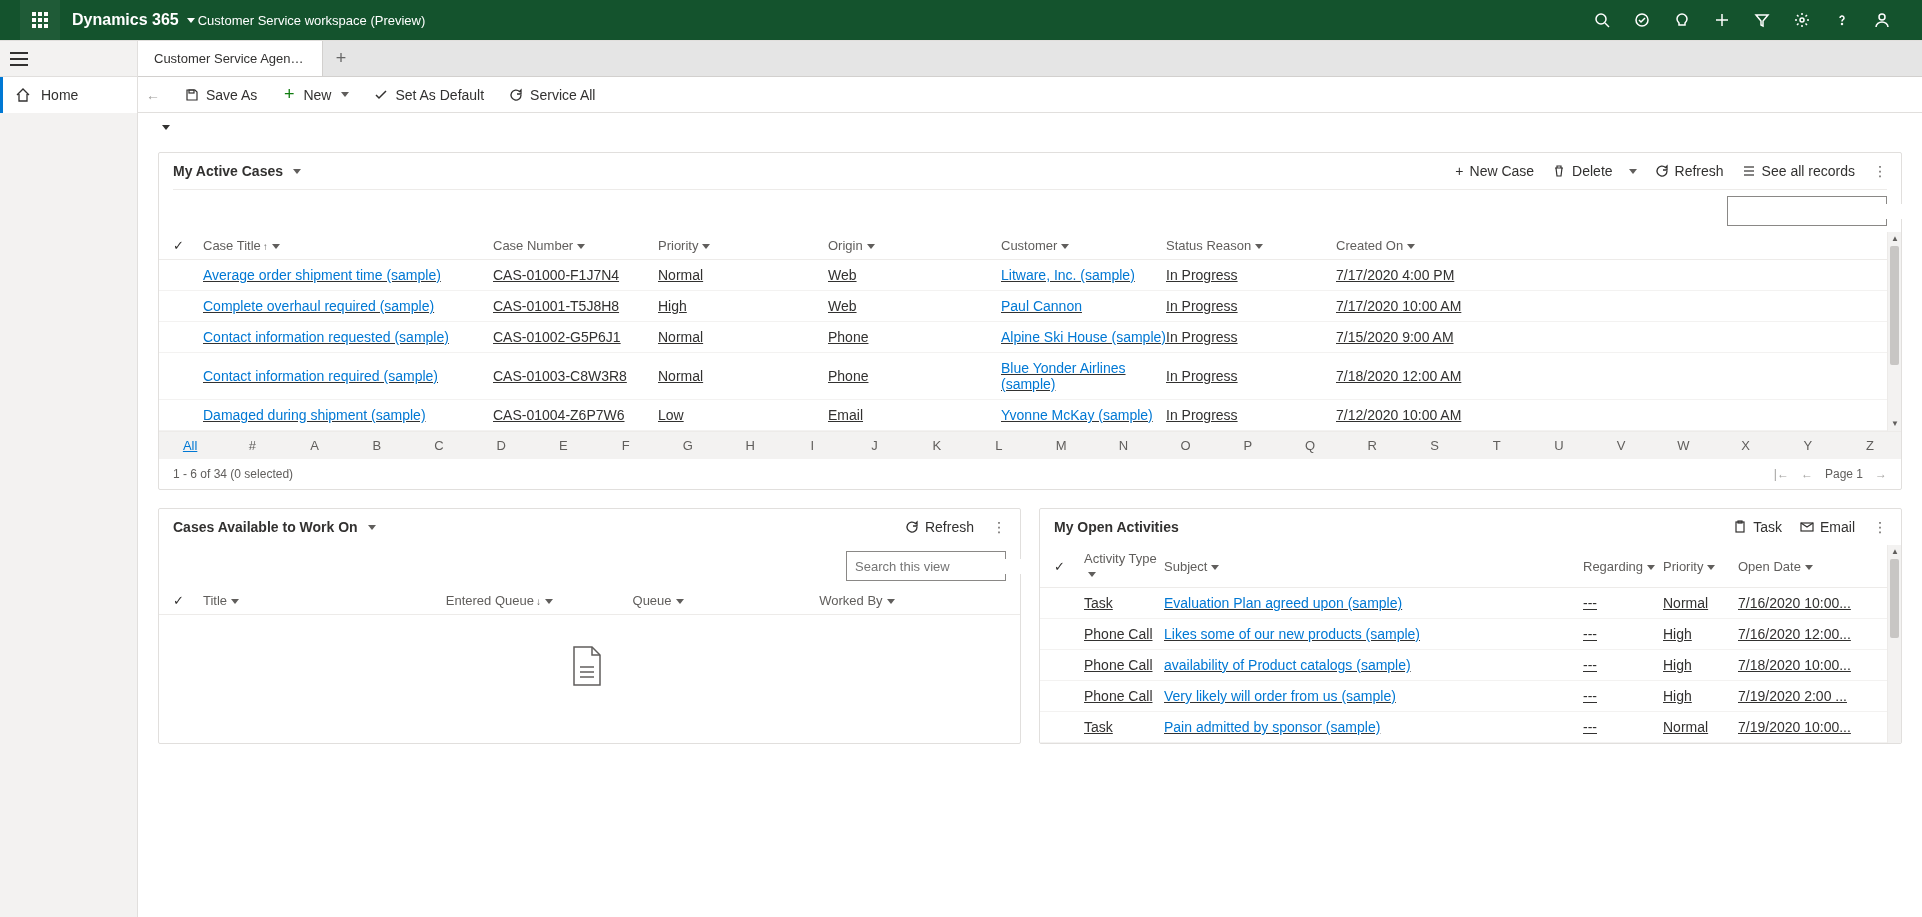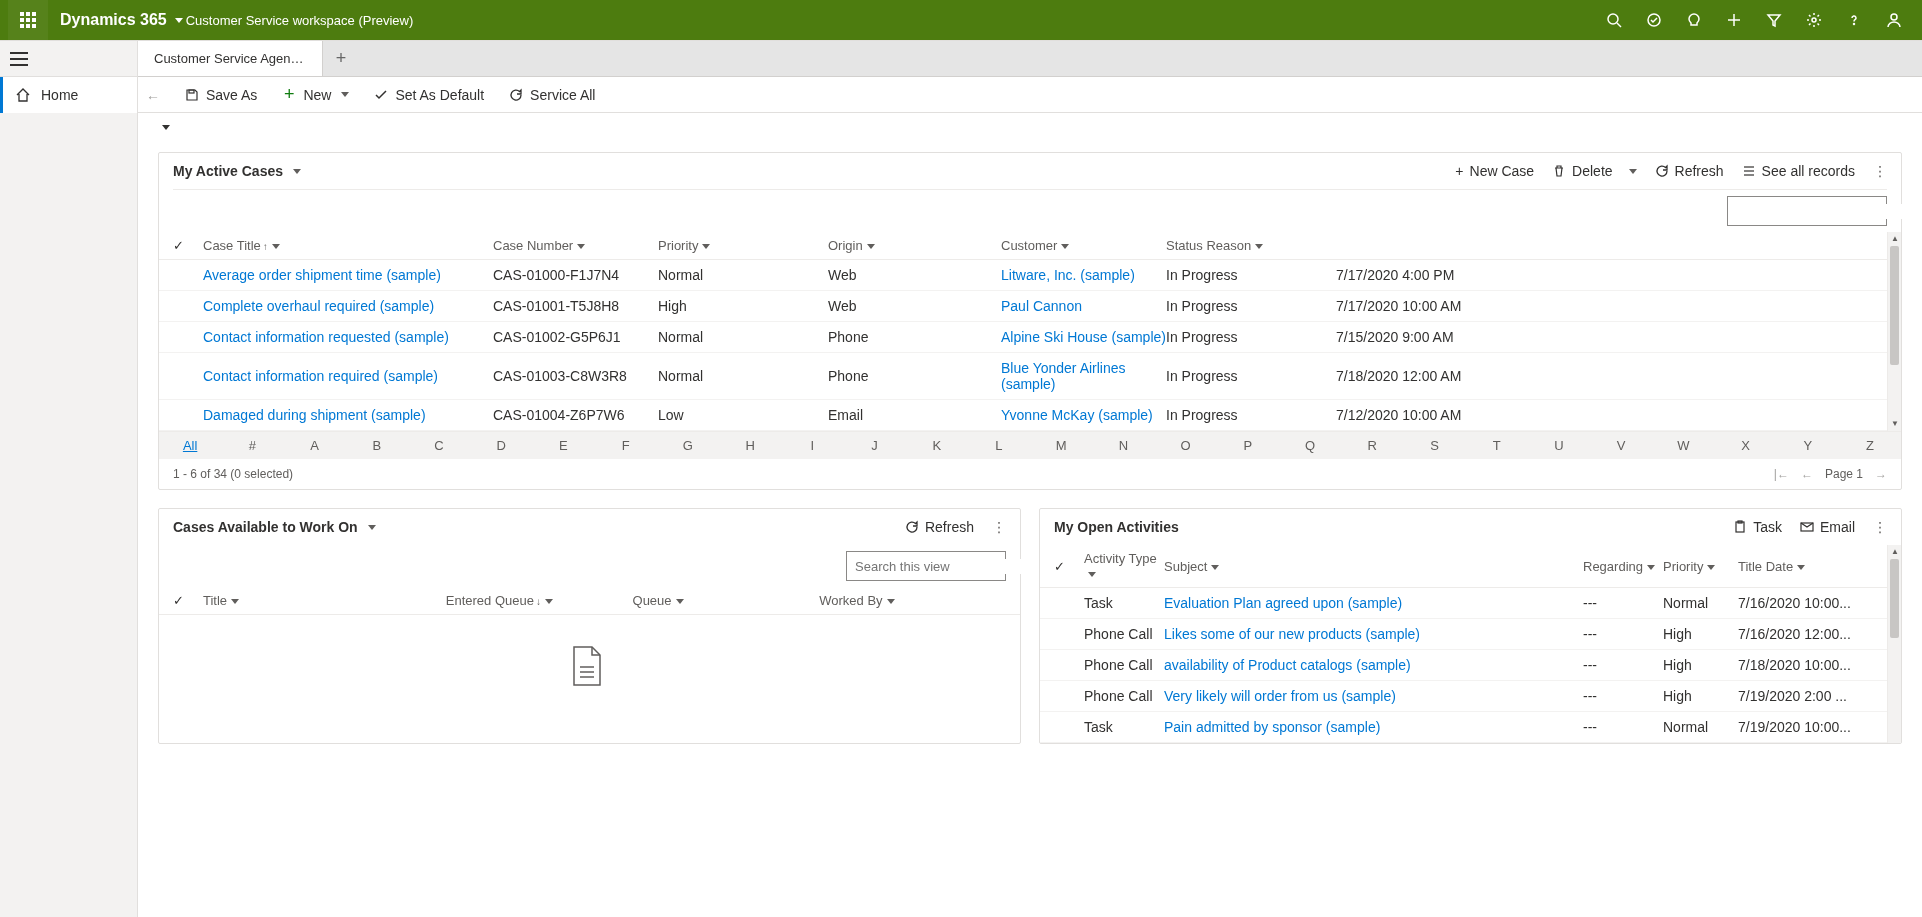--- a/index.html
+++ b/index.html
@@ -1,19 +1,19 @@
 <!DOCTYPE html>
 <html><head>
   <meta charset="utf-8">
   <style>
     * { margin: 0; padding: 0; box-sizing: border-box; }
     body { font-family: "Segoe UI", Tahoma, sans-serif; font-size: 14px; color: #323130; background: #fff; overflow: hidden; }
     
     
-    .top-bar { height: 40px; background: #4d7c0f; color: #fff; display: flex; align-items: center; padding: 0 8px; }
+    .top-bar { height: 40px; background: #14532d; color: #fff; display: flex; align-items: center; padding: 0 20px; }
     .waffle { width: 40px; height: 40px; display: flex; align-items: center; justify-content: center; background: rgba(255,255,255,0.05); }
     .waffle-grid { display: grid; grid-template-columns: repeat(3, 4px); grid-gap: 2px; }
     .waffle-grid span { width: 4px; height: 4px; background: #fff; }
     .app-name { font-size: 16px; font-weight: 600; margin: 0 6px 0 12px; }
     .chev-down { width: 0; height: 0; border-left: 4px solid transparent; border-right: 4px solid transparent; border-top: 5px solid #fff; display: inline-block; margin-left: 2px; }
     .workspace-name { margin-left: 3px; font-size: 13px; }
     .top-spacer { flex: 1; }
     .top-icons { display: flex; }
     .top-icons .ticon { width: 40px; height: 40px; display: flex; align-items: center; justify-content: center; }
     .ticon svg { stroke: #fff; fill: none; }
@@ -56,21 +56,21 @@
     .card-spacer { flex: 1; }
     .card-actions { display: flex; align-items: center; gap: 18px; color: #323130; }
     .card-action { display: flex; align-items: center; gap: 6px; font-size: 14px; }
     .card-divider-top { border-top: 1px solid #edebe9; margin: 0 14px; }
     
     
     .search-row { display: flex; justify-content: flex-end; padding: 6px 14px; }
     .search-box { border: 1px solid #8a8886; height: 30px; width: 160px; display: flex; align-items: center; padding: 5px 8px; }
     .search-box input { border: none; outline: none; flex: 1; font-size: 13px; }
     .grid-head { display: flex; border-bottom: 1px solid #edebe9; padding: 6px 14px; font-size: 13px; color: #605e5c; align-items: center; }
-    .grid-row { display: flex; padding: 7px 14px; border-bottom: 1px solid #f3f2f1; font-size: 14px; align-items: center; }
+    .grid-row { display: flex; padding: 7px 14px; border-bottom: 1px solid #f3f2f1; font-size: 14px; align-items: center; text-decoration: underline; }
     .col-check { width: 30px; }
     .col-checkmark { color: #323130; }
     .link { color: #0078d4; }
     .sort-arrow { font-size: 10px; margin-left: 2px; }
     
     .c-title { width: 290px; }
     .c-num { width: 165px; }
     .c-pri { width: 170px; }
     .c-origin { width: 125px; }
     .c-cust { width: 165px; margin-left: 48px; }
@@ -304,20 +304,21 @@
         <div class="grid-scroll-wrap">
           <div class="grid-content">
             <div class="grid-head">
               <div class="col-check col-checkmark">✓</div>
               <div class="c-title"><span>Case Title</span><span class="sort-arrow">↑</span><span class="chev-small"></span></div>
               <div class="c-num"><span>Case Number</span><span class="chev-small"></span></div>
               <div class="c-pri"><span>Priority</span><span class="chev-small"></span></div>
               <div class="c-origin"><span>Origin</span><span class="chev-small"></span></div>
               <div class="c-cust"><span>Customer</span><span class="chev-small"></span></div>
               <div class="c-status"><span>Status Reason</span><span class="chev-small"></span></div>
+              <div class="c-created"><span>Created On</span><span class="chev-small"></span></div>
             </div>
             <div id="cases-rows">
                 <div class="grid-row">
                   <div class="col-check"></div>
                   <div class="c-title"><span class="link">Average order shipment time (sample)</span></div>
                   <div class="c-num">CAS-01000-F1J7N4</div>
                   <div class="c-pri">Normal</div>
                   <div class="c-origin">Web</div>
                   <div class="c-cust"><span class="link">Litware, Inc. (sample)</span></div>
                   <div class="c-status">In Progress</div>
@@ -483,21 +484,21 @@
             </div>
           </div>
           <div class="grid-scroll-wrap">
             <div class="grid-content">
               <div class="grid-head">
                 <div class="col-check col-checkmark">✓</div>
                 <div class="a-type"><span>Activity Type</span><span class="chev-small"></span></div>
                 <div class="a-subj"><span>Subject</span><span class="chev-small"></span></div>
                 <div class="a-reg"><span>Regarding</span><span class="chev-small"></span></div>
                 <div class="a-pri"><span>Priority</span><span class="chev-small"></span></div>
-                <div class="a-start"><span>Title Date</span><span class="chev-small"></span></div>
+                <div class="a-start"><span>Open Date</span><span class="chev-small"></span></div>
               </div>
               <div id="activities-rows">
                   <div class="grid-row">
                     <div class="col-check"></div>
                     <div class="a-type">Task</div>
                     <div class="a-subj"><span class="link">Evaluation Plan agreed upon (sample)</span></div>
                     <div class="a-reg">---</div>
                     <div class="a-pri">Normal</div>
                     <div class="a-start">7/16/2020 10:00...</div>
                   </div>

